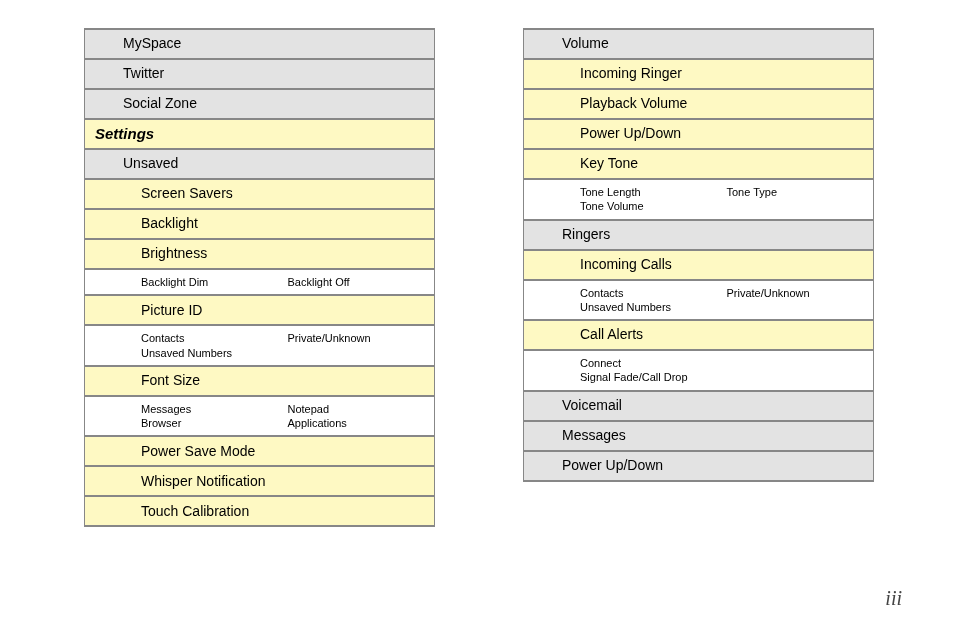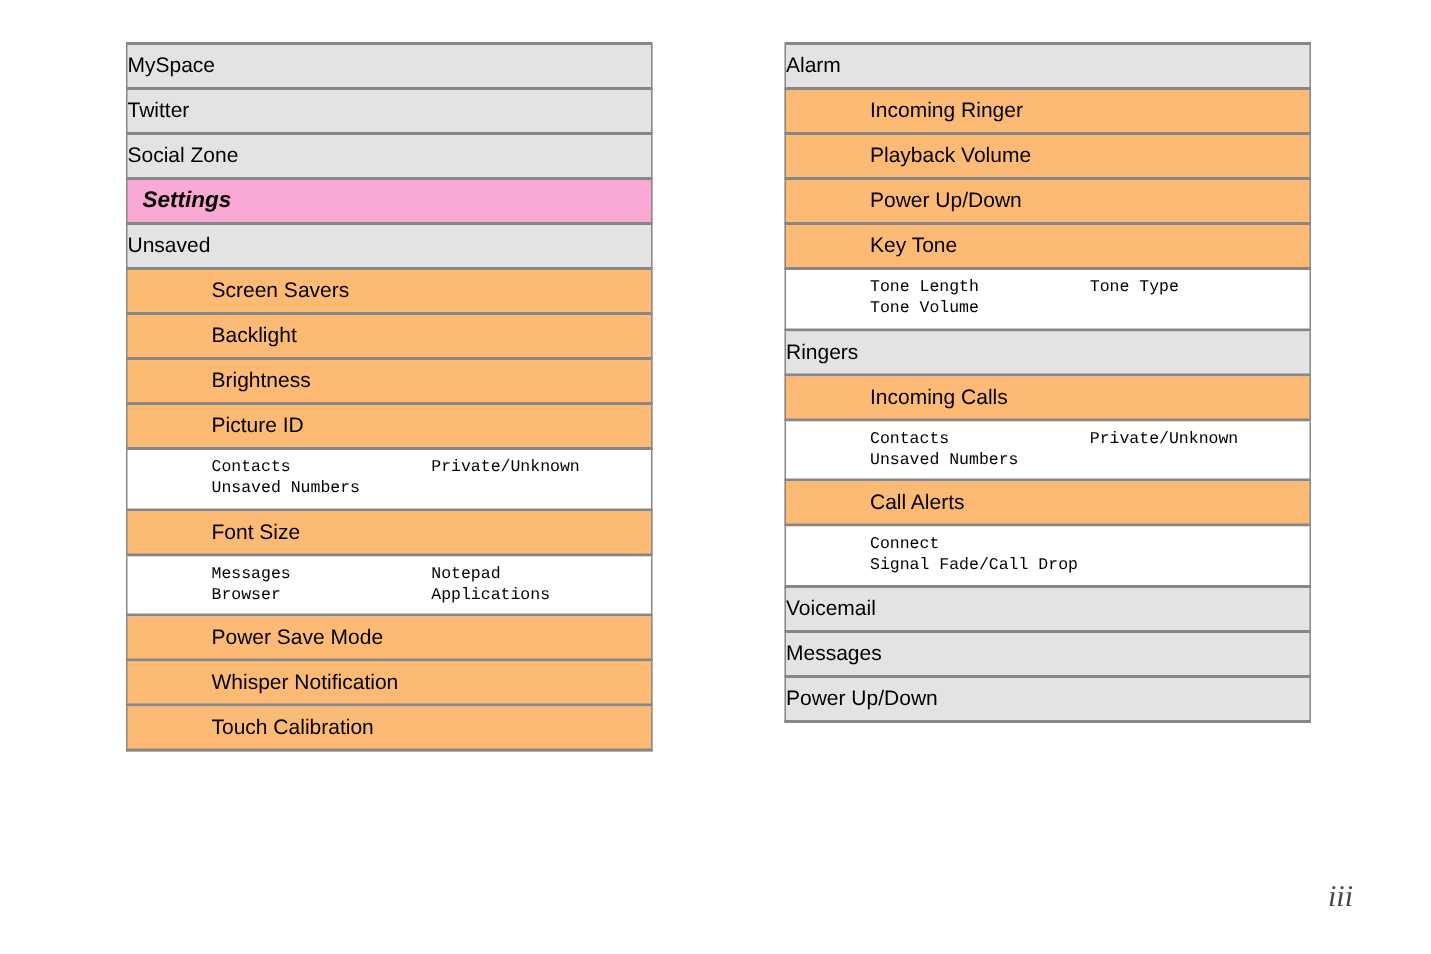--- a/index.html
+++ b/index.html
@@ -24,37 +24,37 @@
   .row {
     border-bottom: 2px solid #878787;
     border-left: 1px solid #878787;
     border-right: 1px solid #878787;
     display: flex;
     align-items: center;
     min-height: 30px;
     font-size: 14px;
     line-height: 1.1;
   }
-  .lvl1 { background: #e3e3e3; }
-  .lvl2 { background: #fdba74; padding-left: 56px; }
-  .section { background: #f9a8d4; font-weight: bold; font-style: italic; padding-left: 10px; font-size: 15px; }
+  .lvl1 { background: #e3e3e3; padding-left: 38px; }
+  .lvl2 { background: #fef9c3; padding-left: 56px; }
+  .section { background: #fef9c3; font-weight: bold; font-style: italic; padding-left: 10px; font-size: 15px; }
 
   .leaf {
     background: #fff;
     border-bottom: 2px solid #878787;
     border-left: 1px solid #878787;
     border-right: 1px solid #878787;
     padding: 5px 0 5px 56px;
     font-size: 11px;
     color: #000;
   }
   .leaf-cols {
     display: flex;
   }
-  .leaf-half { width: 50%; font-family: Liberation Mono, monospace; }
+  .leaf-half { width: 50%; }
   .leaf-half div { line-height: 1.3; }
 
   .page-num {
     position: absolute;
     right: 52px;
     bottom: 26px;
     font-style: italic;
     font-family: Georgia, 'Times New Roman', serif;
     font-size: 20px;
     color: #444;
@@ -82,20 +82,30 @@
       </div>
       <div class="row lvl2">
         <span>Screen Savers</span>
       </div>
       <div class="row lvl2">
         <span>Backlight</span>
       </div>
       <div class="row lvl2">
         <span>Brightness</span>
       </div>
+      <div class="leaf">
+        <div class="leaf-cols">
+          <div class="leaf-half">
+            <div>Backlight Dim</div>
+          </div>
+          <div class="leaf-half">
+            <div>Backlight Off</div>
+          </div>
+        </div>
+      </div>
       <div class="row lvl2">
         <span>Picture ID</span>
       </div>
       <div class="leaf">
         <div class="leaf-cols">
           <div class="leaf-half">
             <div>Contacts</div>
             <div>Unsaved Numbers</div>
           </div>
           <div class="leaf-half">
@@ -123,21 +133,21 @@
       </div>
       <div class="row lvl2">
         <span>Whisper Notification</span>
       </div>
       <div class="row lvl2">
         <span>Touch Calibration</span>
       </div>
     </div>
   <div class="col" id="right-col">
       <div class="row lvl1">
-        <span>Alarm</span>
+        <span>Volume</span>
       </div>
       <div class="row lvl2">
         <span>Incoming Ringer</span>
       </div>
       <div class="row lvl2">
         <span>Playback Volume</span>
       </div>
       <div class="row lvl2">
         <span>Power Up/Down</span>
       </div>

